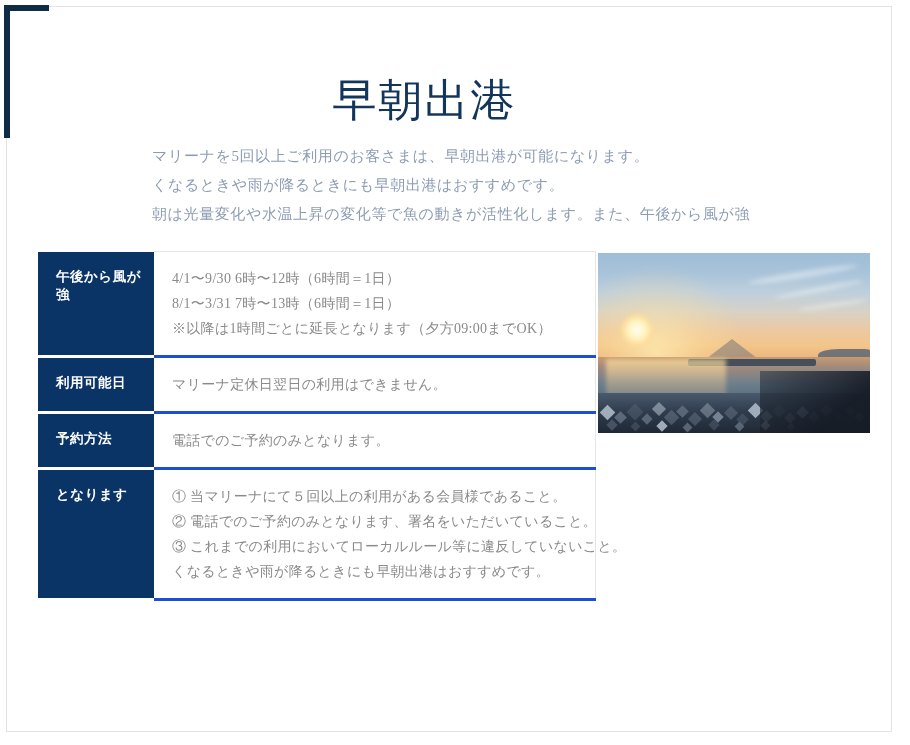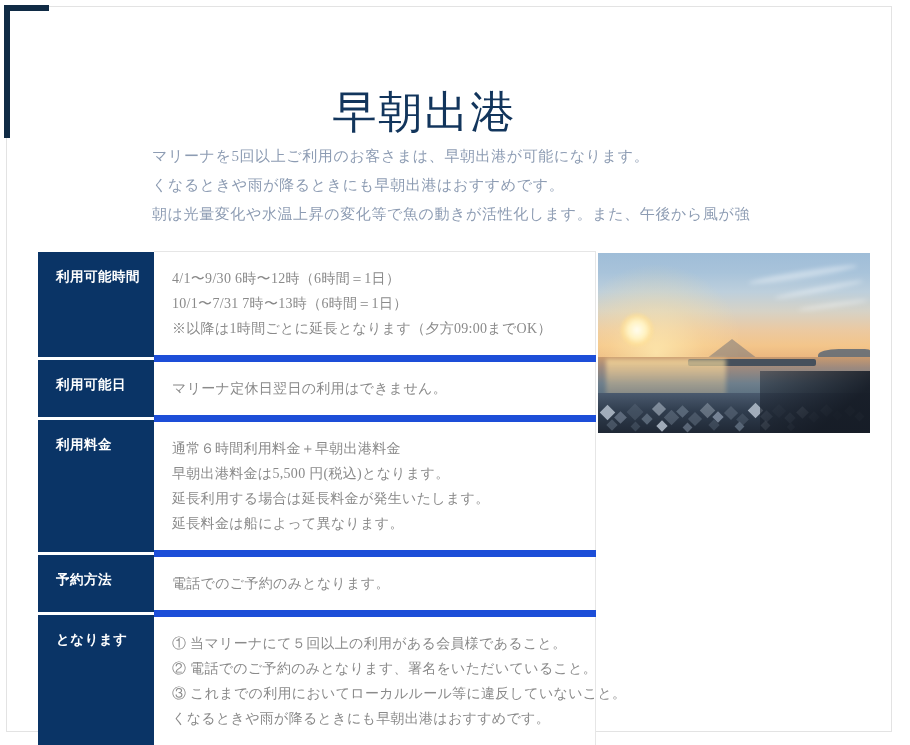--- a/index.html
+++ b/index.html
@@ -42,21 +42,21 @@
     top: 5px;
     width: 6px;
     height: 133px;
     background: #102b45;
   }
 
   
   #page-title {
     position: absolute;
     left: 0;
-    top: 60px;
+    top: 48px;
     width: 849px;
     text-align: center;
     font-size: 44px;
     letter-spacing: 2px;
     color: #12355c;
     font-weight: 400;
     font-family: "Liberation Serif", "DejaVu Serif", serif;
     line-height: 1.1;
   }
 
@@ -107,21 +107,21 @@
     box-sizing: border-box;
   }
   #info-table td {
     background: #ffffff;
     color: #8a8a8a;
     font-size: 14px;
     vertical-align: top;
     padding: 14px 6px 14px 18px;
     line-height: 25px;
     border-top: 1px solid #e6e6e6;
-    border-bottom: 7px solid #1d4ed8;
+    border-bottom: 3px solid #1d4ed8;
     border-right: 1px solid #e6e6e6;
     letter-spacing: 0.3px;
     box-sizing: border-box;
   }
   #info-table td .line { display: block; white-space: nowrap; }
 
   
   #photo {
     position: absolute;
     left: 560px;
@@ -225,40 +225,31 @@
   <span class="line">マリーナを5回以上ご利用のお客さまは、早朝出港が可能になります。</span>
   <span class="line">くなるときや雨が降るときにも早朝出港はおすすめです。</span>
   <span class="line">朝は光量変化や水温上昇の変化等で魚の動きが活性化します。また、午後から風が強</span>
 </div>
 
 <div id="content-row">
 
   <table id="info-table">
     <tbody>
       <tr>
-        <th>利用可能時間</th>
+        <th>午後から風が強</th>
         <td>
           <span class="line">4/1〜9/30 6時〜12時（6時間＝1日）</span>
-          <span class="line">10/1〜7/31 7時〜13時（6時間＝1日）</span>
+          <span class="line">8/1〜3/31 7時〜13時（6時間＝1日）</span>
           <span class="line">※以降は1時間ごとに延長となります（夕方09:00までOK）</span>
         </td>
       </tr>
       <tr>
         <th>利用可能日</th>
         <td>
           <span class="line">マリーナ定休日翌日の利用はできません。</span>
-        </td>
-      </tr>
-      <tr>
-        <th>利用料金</th>
-        <td>
-          <span class="line">通常６時間利用料金＋早朝出港料金</span>
-          <span class="line">早朝出港料金は5,500 円(税込)となります。</span>
-          <span class="line">延長利用する場合は延長料金が発生いたします。</span>
-          <span class="line">延長料金は船によって異なります。</span>
         </td>
       </tr>
       <tr>
         <th>予約方法</th>
         <td>
           <span class="line">電話でのご予約のみとなります。</span>
         </td>
       </tr>
       <tr>
         <th>となります</th>

